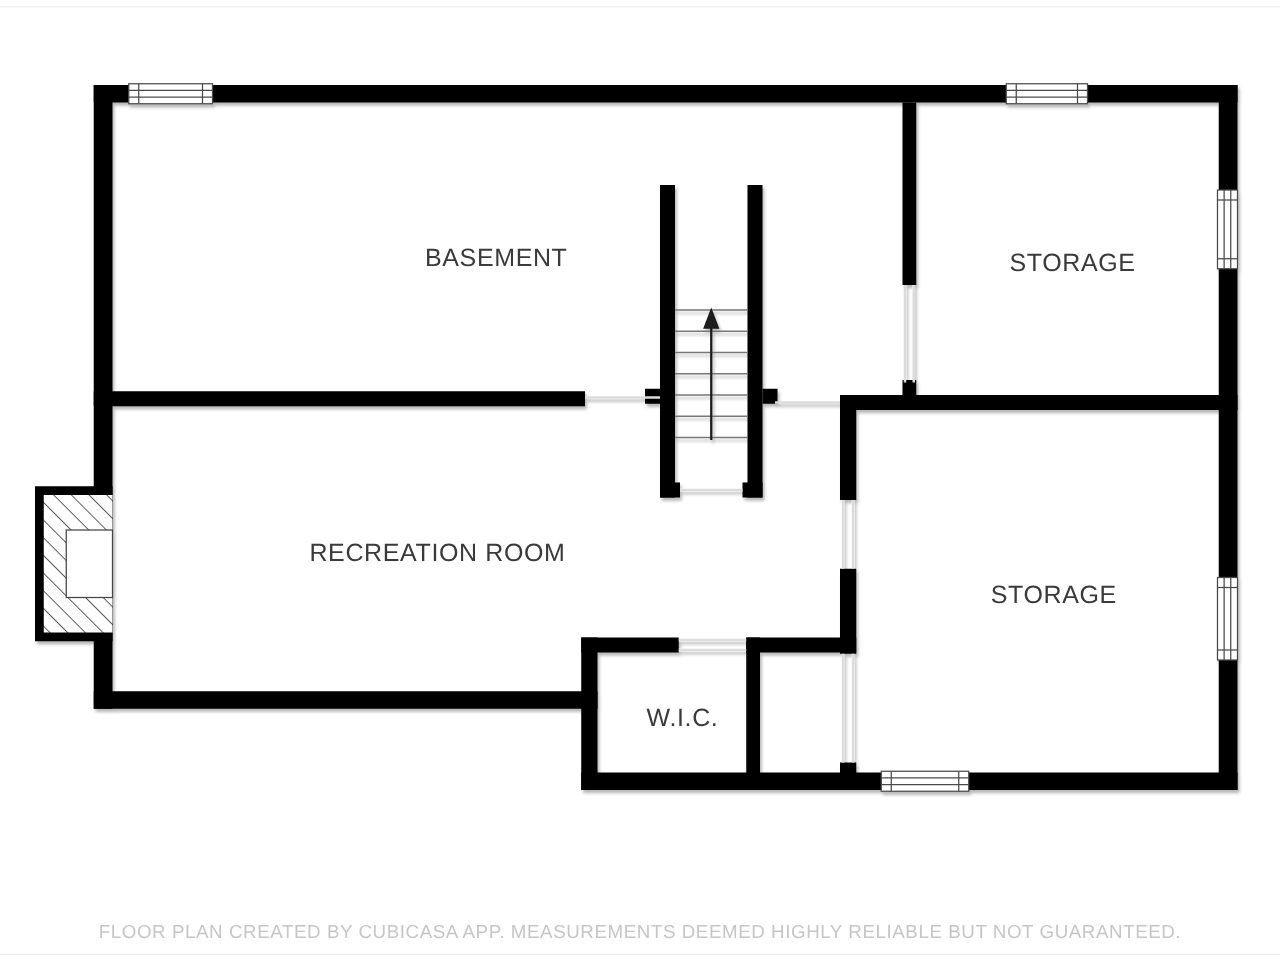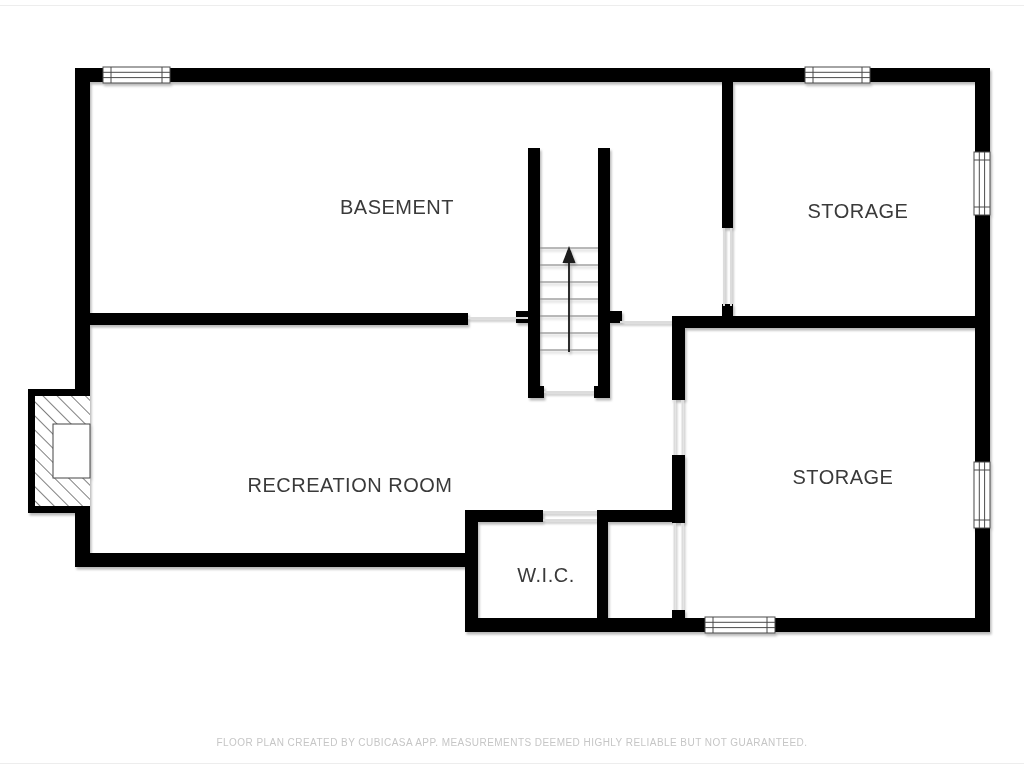--- a/index.html
+++ b/index.html
@@ -9,21 +9,21 @@
     font-family:"Liberation Sans", sans-serif;
   }
   .plan-svg { position:absolute; left:0; top:0; }
   .room-label {
     position:absolute; transform:translate(-50%,-50%);
     font-size:20px; color:#3a3a3a; letter-spacing:0.5px;
     white-space:nowrap; user-select:none;
   }
   .footer-note {
     position:absolute; top:737px; left:50%; transform:translateX(-50%);
-    font-size:10px; color:#c6c6c6; letter-spacing:0.45px; white-space:nowrap;
+    font-size:15px; color:#c6c6c6; letter-spacing:0.45px; white-space:nowrap;
   }
   .page-edge { position:absolute; left:0; width:1024px; height:1px; background:#ededed; }
   .page-edge.top { top:5px; }
   .page-edge.bottom { top:763px; }
 </style>
 </head>
 <body>
 
 <div class="canvas">
 
@@ -142,19 +142,19 @@
           <line x1="713" y1="617" x2="713" y2="633"></line>
           <line x1="767" y1="617" x2="767" y2="633"></line>
         </g>
       </g>
 
     </g>
   </svg>
 
   <div class="room-label" style="left:397px; top:207px;">BASEMENT</div>
   <div class="room-label" style="left:858px; top:211px;">STORAGE</div>
-  <div class="room-label" style="left:350px; top:443px;margin-top:42px;">RECREATION ROOM</div>
+  <div class="room-label" style="left:350px; top:443px;">RECREATION ROOM</div>
   <div class="room-label" style="left:843px; top:477px;">STORAGE</div>
   <div class="room-label" style="left:546px; top:575px;">W.I.C.</div>
 
   <div class="footer-note">FLOOR PLAN CREATED BY CUBICASA APP. MEASUREMENTS DEEMED HIGHLY RELIABLE BUT NOT GUARANTEED.</div>
 
 </div>
 
 </body></html>

